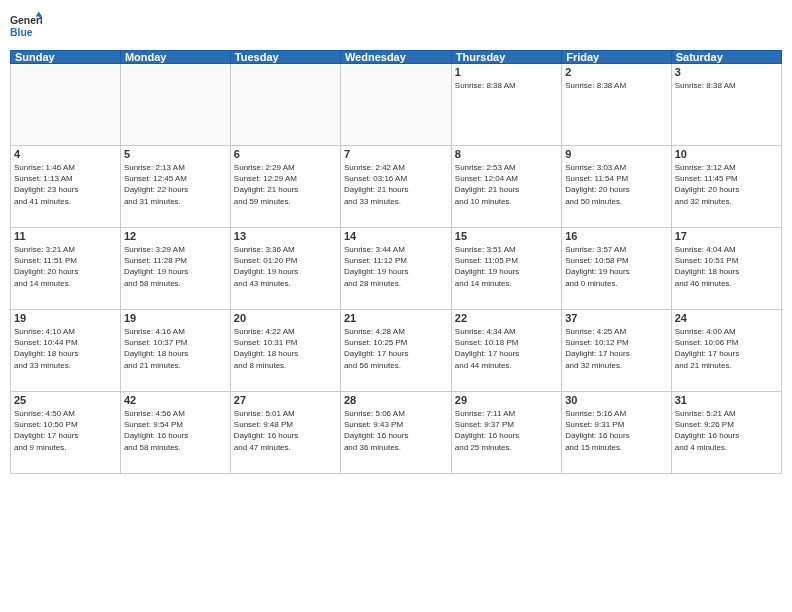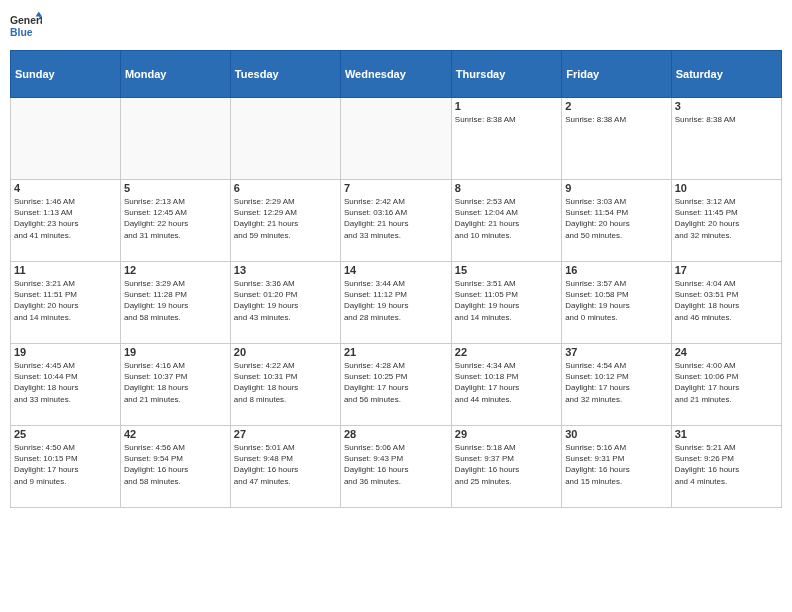--- a/index.html
+++ b/index.html
@@ -15,21 +15,21 @@
     .title-block .month-year { font-size: 32px; color: #333; font-weight: normal; }
     .title-block .location { font-size: 16px; color: #555; }
     
     .calendar { width: 100%; border-collapse: collapse; }
     
     .calendar thead th {
       background: #2a6db5;
       color: #fff;
       font-size: 11px;
       font-weight: bold;
-      padding: 17px 4px;
+      padding: 0 4px;
       border: 1px solid #1a5aa0;
       text-align: left;
     }
     
     .calendar tbody td {
       border: 1px solid #ccc;
       vertical-align: top;
       padding: 2px 3px;
       font-size: 8.5px;
       color: #333;
@@ -194,29 +194,29 @@
           <td>
             <span class="day-num">16</span>
             <div class="day-info">Sunrise: 3:57 AM</div>
             <div class="day-info">Sunset: 10:58 PM</div>
             <div class="day-info">Daylight: 19 hours</div>
             <div class="day-info">and 0 minutes.</div>
           </td>
           <td>
             <span class="day-num">17</span>
             <div class="day-info">Sunrise: 4:04 AM</div>
-            <div class="day-info">Sunset: 03:51 PM</div>
+            <div class="day-info">Sunset: 10:51 PM</div>
             <div class="day-info">Daylight: 18 hours</div>
             <div class="day-info">and 46 minutes.</div>
           </td>
         </tr>
         <tr>
           <td>
             <span class="day-num">19</span>
-            <div class="day-info">Sunrise: 4:45 AM</div>
+            <div class="day-info">Sunrise: 4:10 AM</div>
             <div class="day-info">Sunset: 10:44 PM</div>
             <div class="day-info">Daylight: 18 hours</div>
             <div class="day-info">and 33 minutes.</div>
           </td>
           <td>
             <span class="day-num">19</span>
             <div class="day-info">Sunrise: 4:16 AM</div>
             <div class="day-info">Sunset: 10:37 PM</div>
             <div class="day-info">Daylight: 18 hours</div>
             <div class="day-info">and 21 minutes.</div>
@@ -237,38 +237,38 @@
           </td>
           <td>
             <span class="day-num">22</span>
             <div class="day-info">Sunrise: 4:34 AM</div>
             <div class="day-info">Sunset: 10:18 PM</div>
             <div class="day-info">Daylight: 17 hours</div>
             <div class="day-info">and 44 minutes.</div>
           </td>
           <td>
             <span class="day-num">37</span>
-            <div class="day-info">Sunrise: 4:54 AM</div>
+            <div class="day-info">Sunrise: 4:25 AM</div>
             <div class="day-info">Sunset: 10:12 PM</div>
             <div class="day-info">Daylight: 17 hours</div>
             <div class="day-info">and 32 minutes.</div>
           </td>
           <td>
             <span class="day-num">24</span>
             <div class="day-info">Sunrise: 4:00 AM</div>
             <div class="day-info">Sunset: 10:06 PM</div>
             <div class="day-info">Daylight: 17 hours</div>
             <div class="day-info">and 21 minutes.</div>
           </td>
         </tr>
         <tr>
           <td>
             <span class="day-num">25</span>
             <div class="day-info">Sunrise: 4:50 AM</div>
-            <div class="day-info">Sunset: 10:15 PM</div>
+            <div class="day-info">Sunset: 10:50 PM</div>
             <div class="day-info">Daylight: 17 hours</div>
             <div class="day-info">and 9 minutes.</div>
           </td>
           <td>
             <span class="day-num">42</span>
             <div class="day-info">Sunrise: 4:56 AM</div>
             <div class="day-info">Sunset: 9:54 PM</div>
             <div class="day-info">Daylight: 16 hours</div>
             <div class="day-info">and 58 minutes.</div>
           </td>
@@ -281,21 +281,21 @@
           </td>
           <td>
             <span class="day-num">28</span>
             <div class="day-info">Sunrise: 5:06 AM</div>
             <div class="day-info">Sunset: 9:43 PM</div>
             <div class="day-info">Daylight: 16 hours</div>
             <div class="day-info">and 36 minutes.</div>
           </td>
           <td>
             <span class="day-num">29</span>
-            <div class="day-info">Sunrise: 5:18 AM</div>
+            <div class="day-info">Sunrise: 7:11 AM</div>
             <div class="day-info">Sunset: 9:37 PM</div>
             <div class="day-info">Daylight: 16 hours</div>
             <div class="day-info">and 25 minutes.</div>
           </td>
           <td>
             <span class="day-num">30</span>
             <div class="day-info">Sunrise: 5:16 AM</div>
             <div class="day-info">Sunset: 9:31 PM</div>
             <div class="day-info">Daylight: 16 hours</div>
             <div class="day-info">and 15 minutes.</div>

